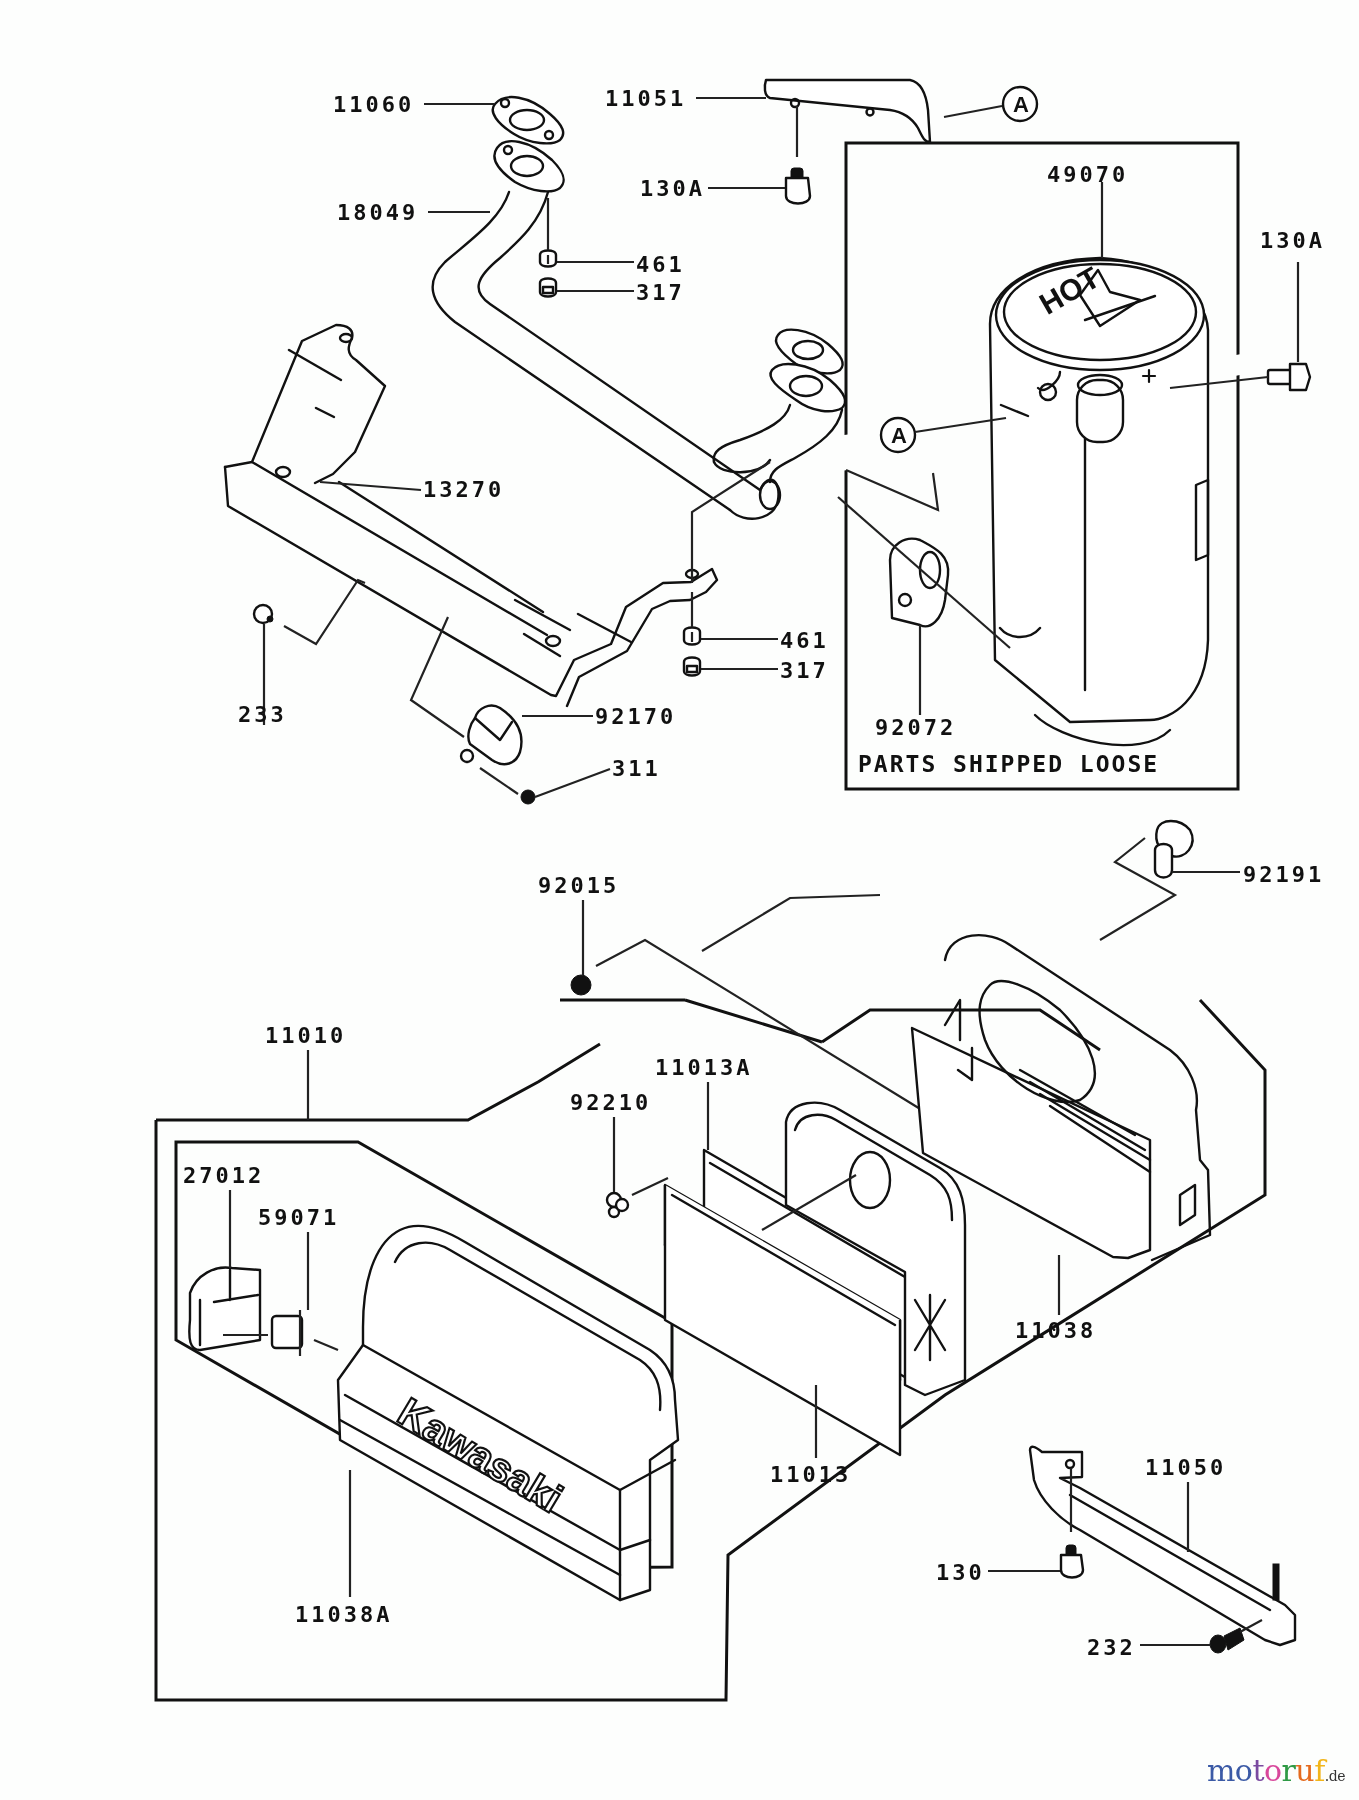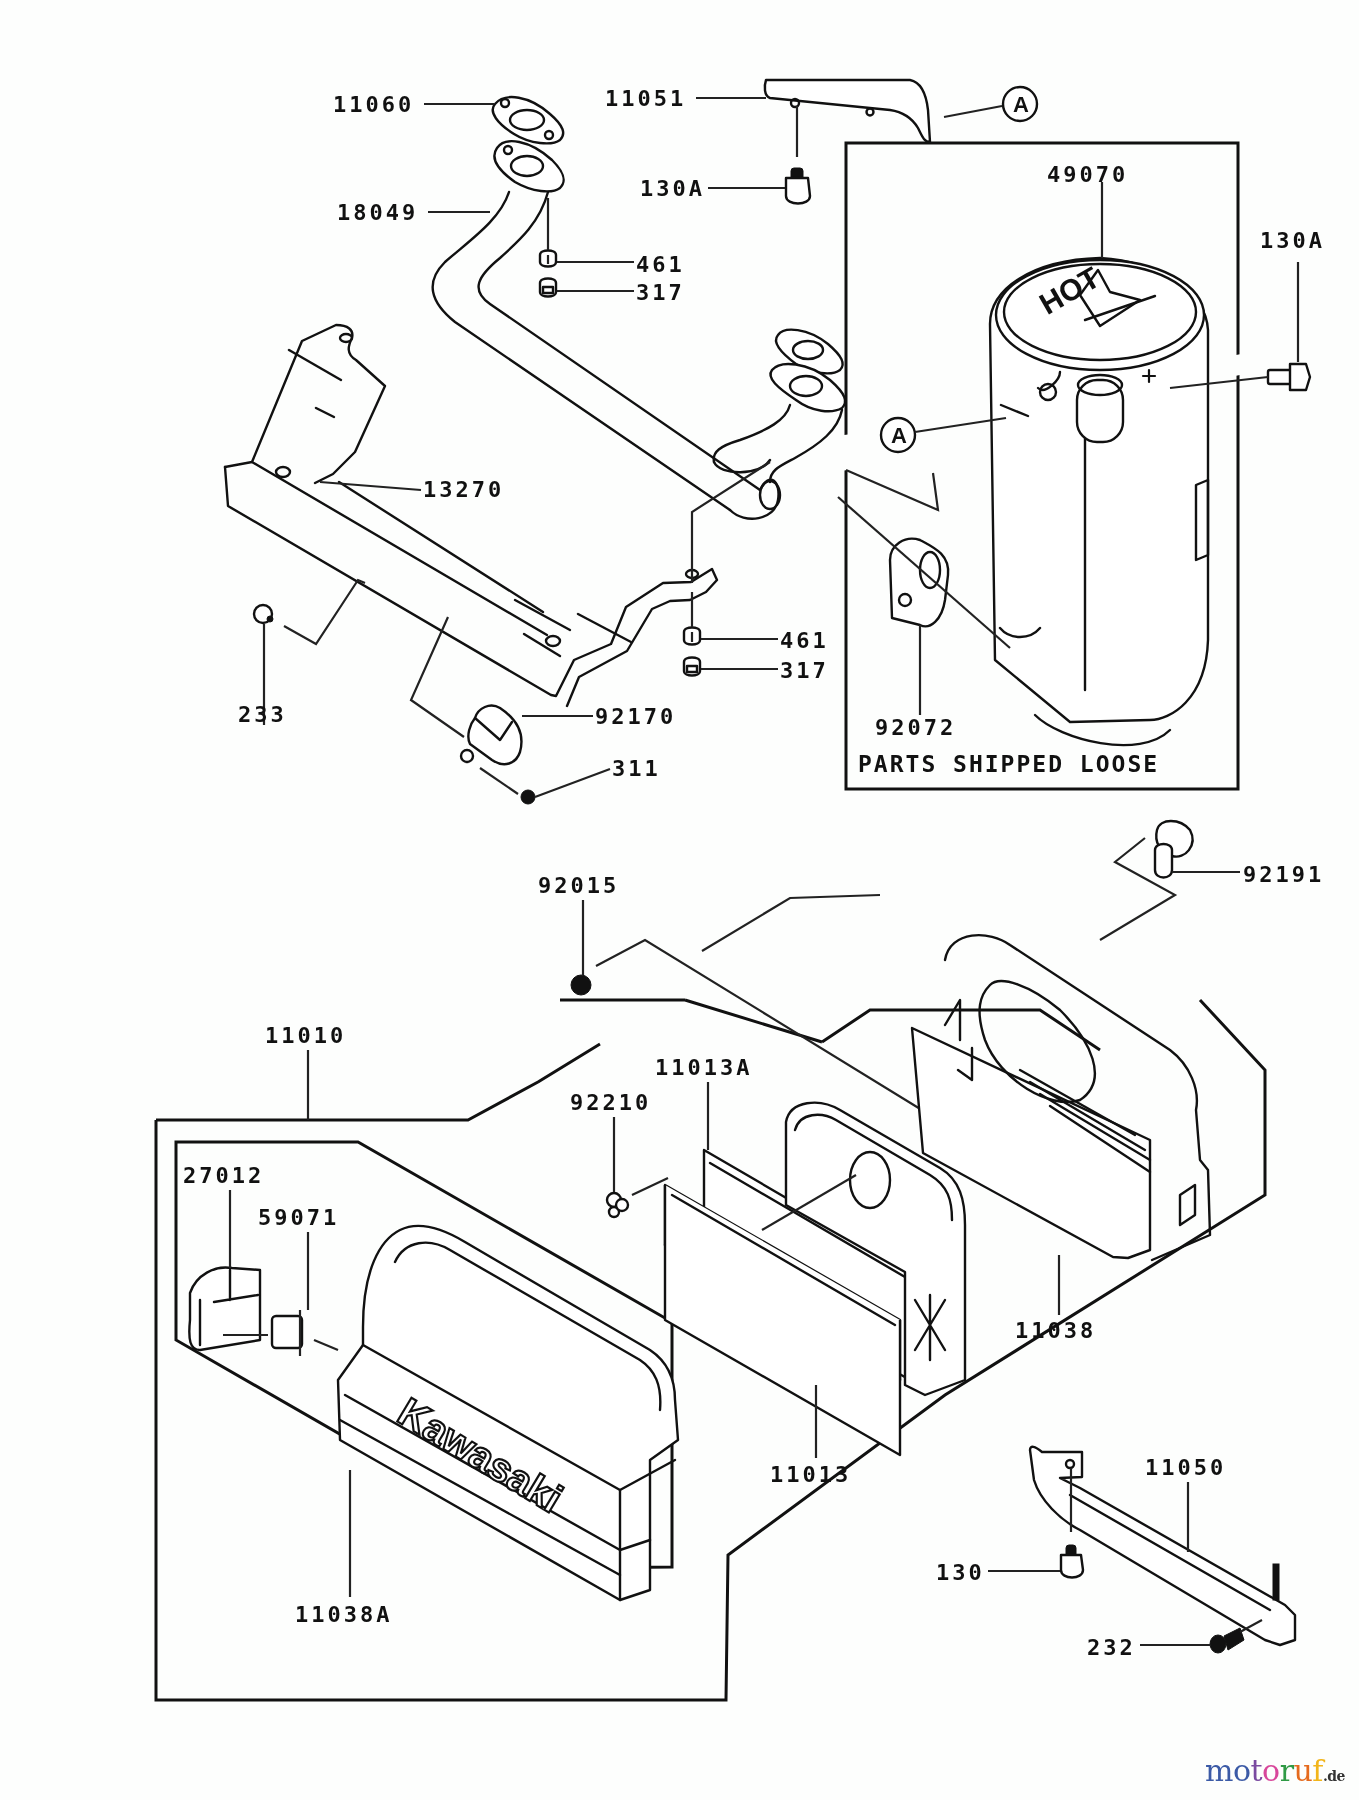--- a/index.html
+++ b/index.html
@@ -17,21 +17,21 @@
   .dark { fill: #111; stroke: #111; }
   .box { stroke: #111; stroke-width: 3; fill: none; }
   .callout-circle { stroke: #111; stroke-width: 2.4; fill: #fff; }
   .callout-text { font-family: "Liberation Sans", "DejaVu Sans", sans-serif; font-weight: bold; font-size: 22px; fill: #111; }
   .brand { font-family: "Liberation Sans", "DejaVu Sans", sans-serif; font-weight: bold; font-size: 40px;
            fill: #fff; stroke: #111; stroke-width: 2.2; }
   .hot { font-family: "Liberation Sans", "DejaVu Sans", sans-serif; font-weight: bold; font-size: 30px;
          fill: #111; }
   #watermark { position: absolute; right: 14px; bottom: 12px; font-family: "DejaVu Serif", "Liberation Serif", serif;
                font-size: 30px; letter-spacing: -0.5px; }
-  #watermark .tld { font-size: 14px; color: #333; font-weight: bold; }
+  #watermark .tld { font-size: 14px; color: #333; }
 </style>
 </head>
 <body>
 
 <svg id="canvas" width="1359" height="1800" viewBox="0 0 1359 1800">
 
   <g>
 
     <path class="part" d="M497 148 C505 136 530 140 552 160 C566 174 566 182 560 188 C552 194 532 192 515 182 C498 170 490 158 497 148 Z"></path>
     <ellipse class="partn" cx="527" cy="166" rx="16" ry="10"></ellipse>

